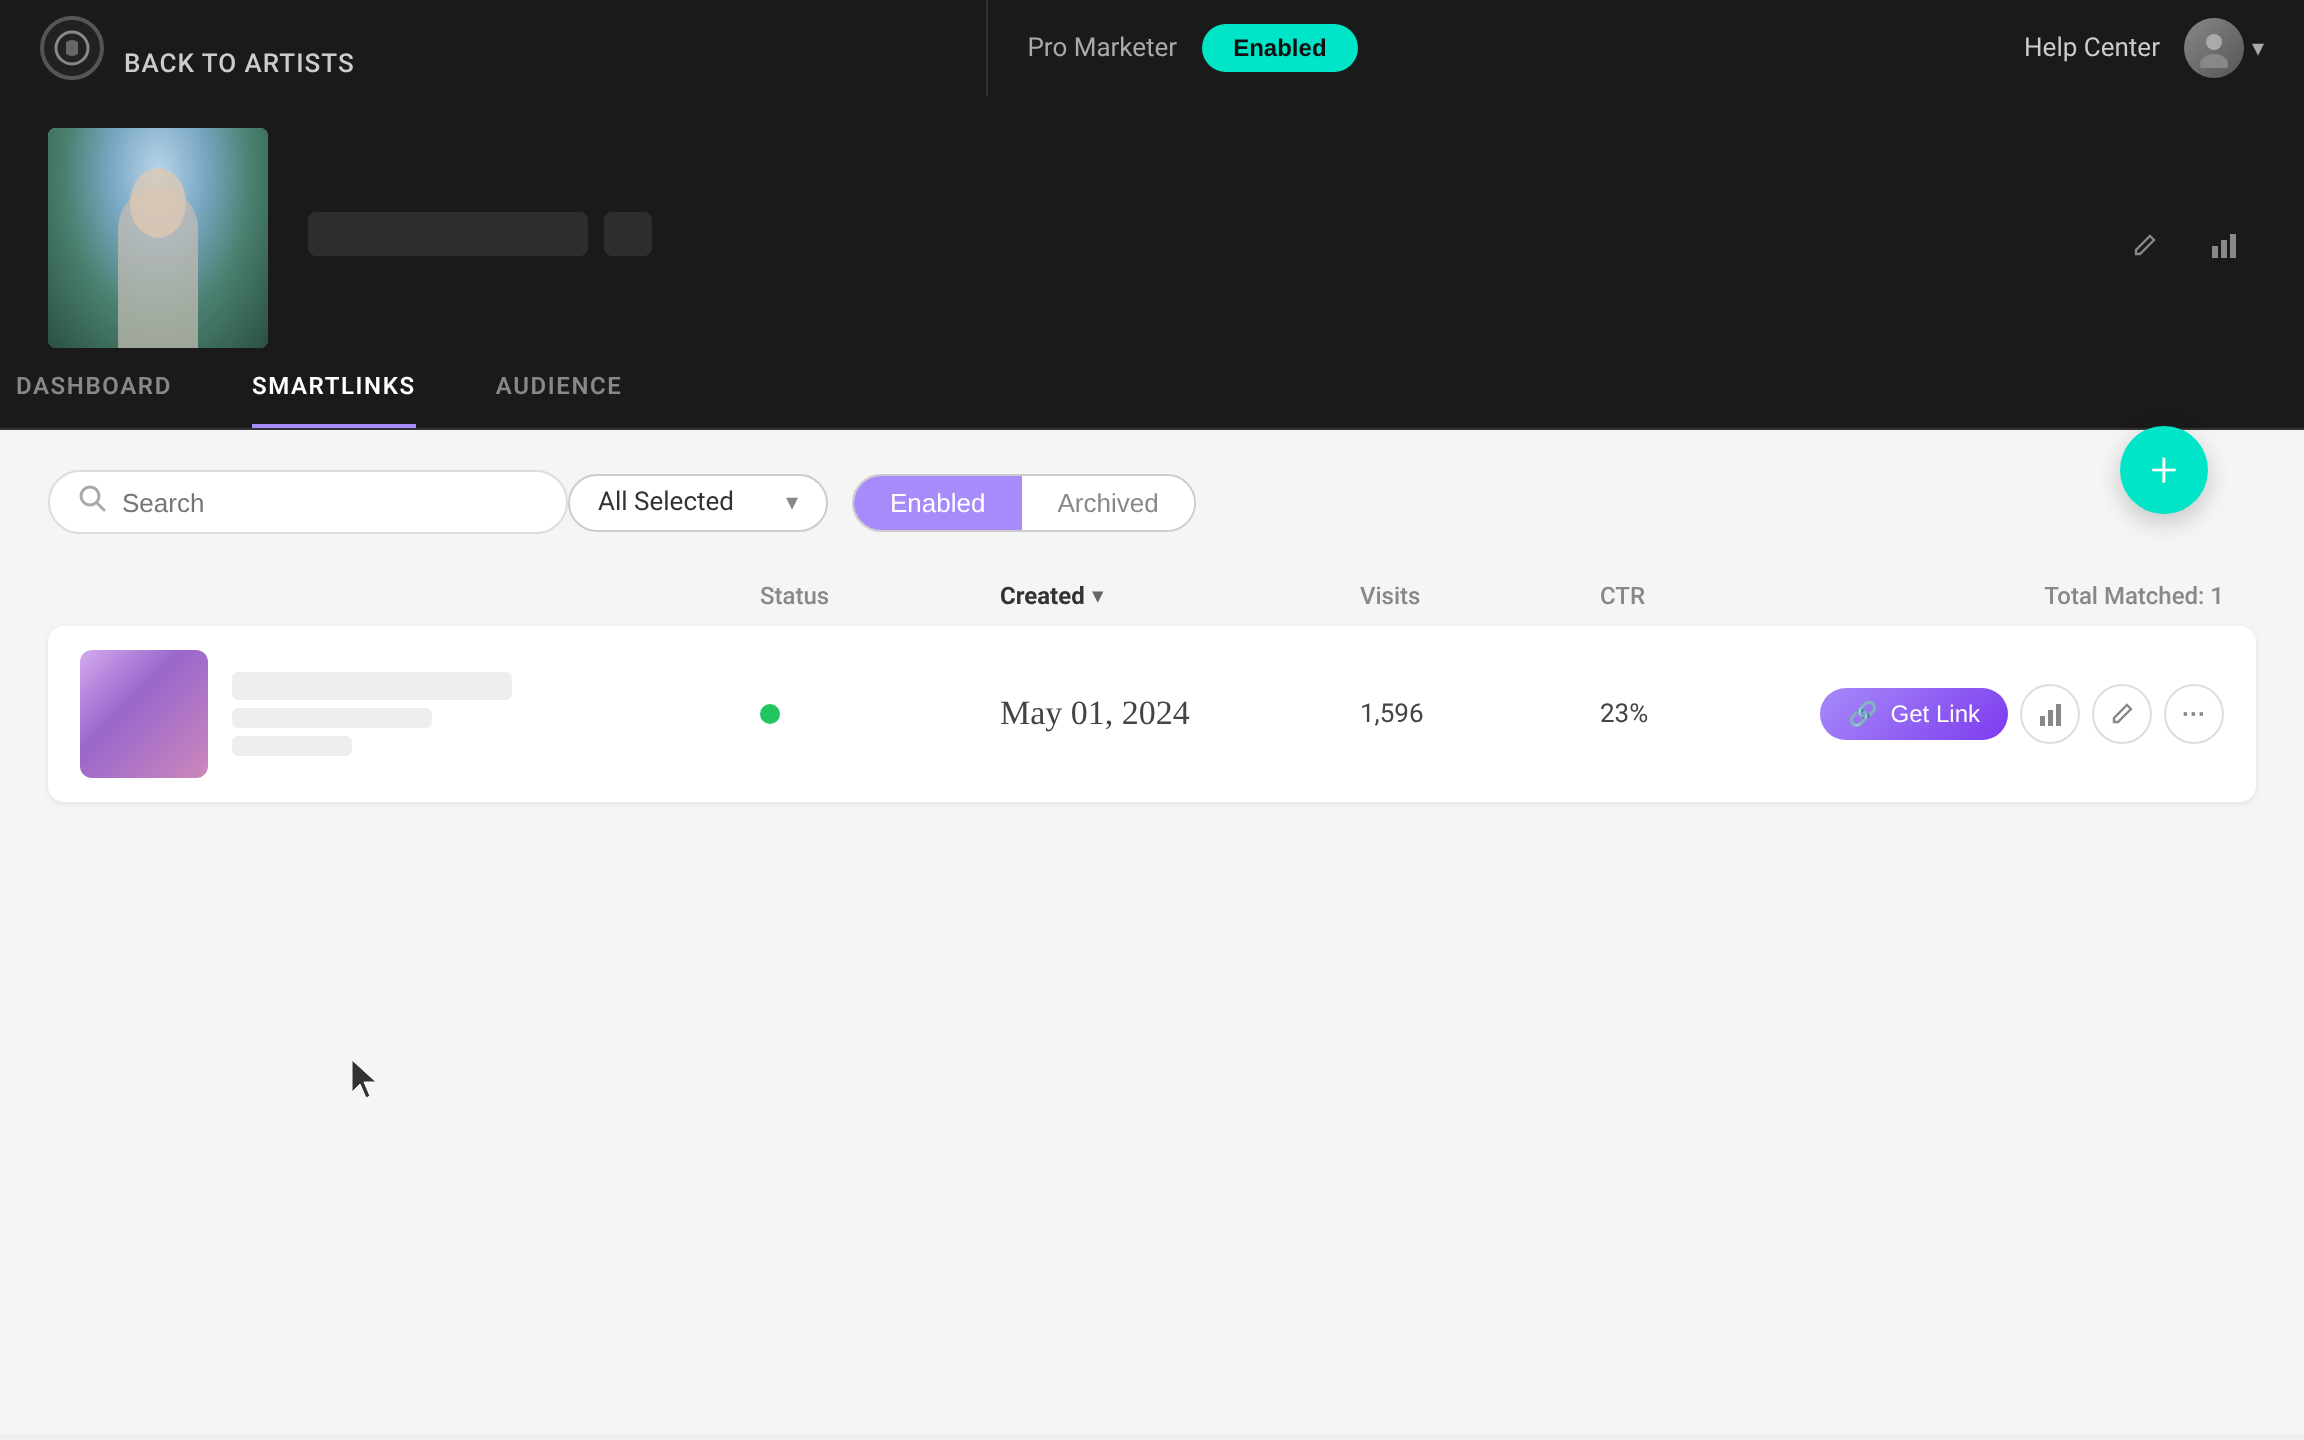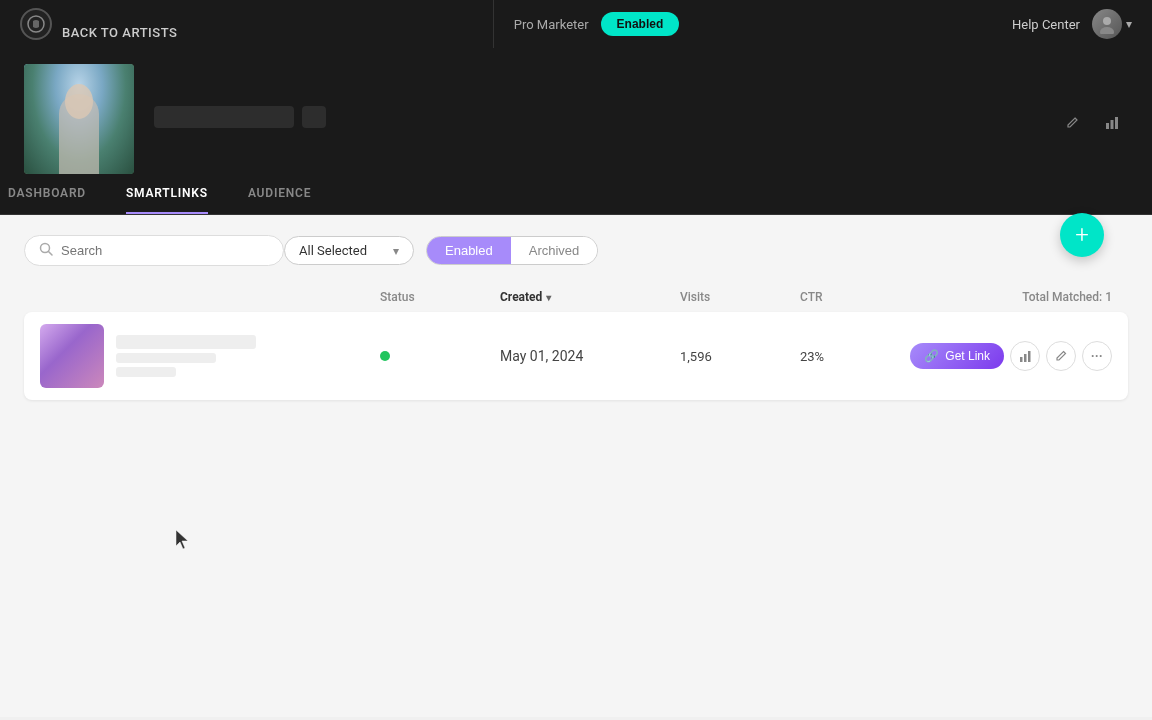--- a/index.html
+++ b/index.html
@@ -411,21 +411,21 @@
     }
 
     .status-dot {
       width: 10px;
       height: 10px;
       border-radius: 50%;
       background: #22c55e;
       display: inline-block;
     }
 
-    .date-text { font-size: 14px; color: #444; }
+    .date-text { font-size: 17px; color: #444; font-family: Liberation Serif, serif; }
     .visits-text { font-size: 13px; color: #444; }
     .ctr-text { font-size: 13px; color: #444; }
 
     .row-actions {
       display: flex;
       align-items: center;
       gap: 6px;
       justify-content: flex-end;
     }
     .get-link-btn {

